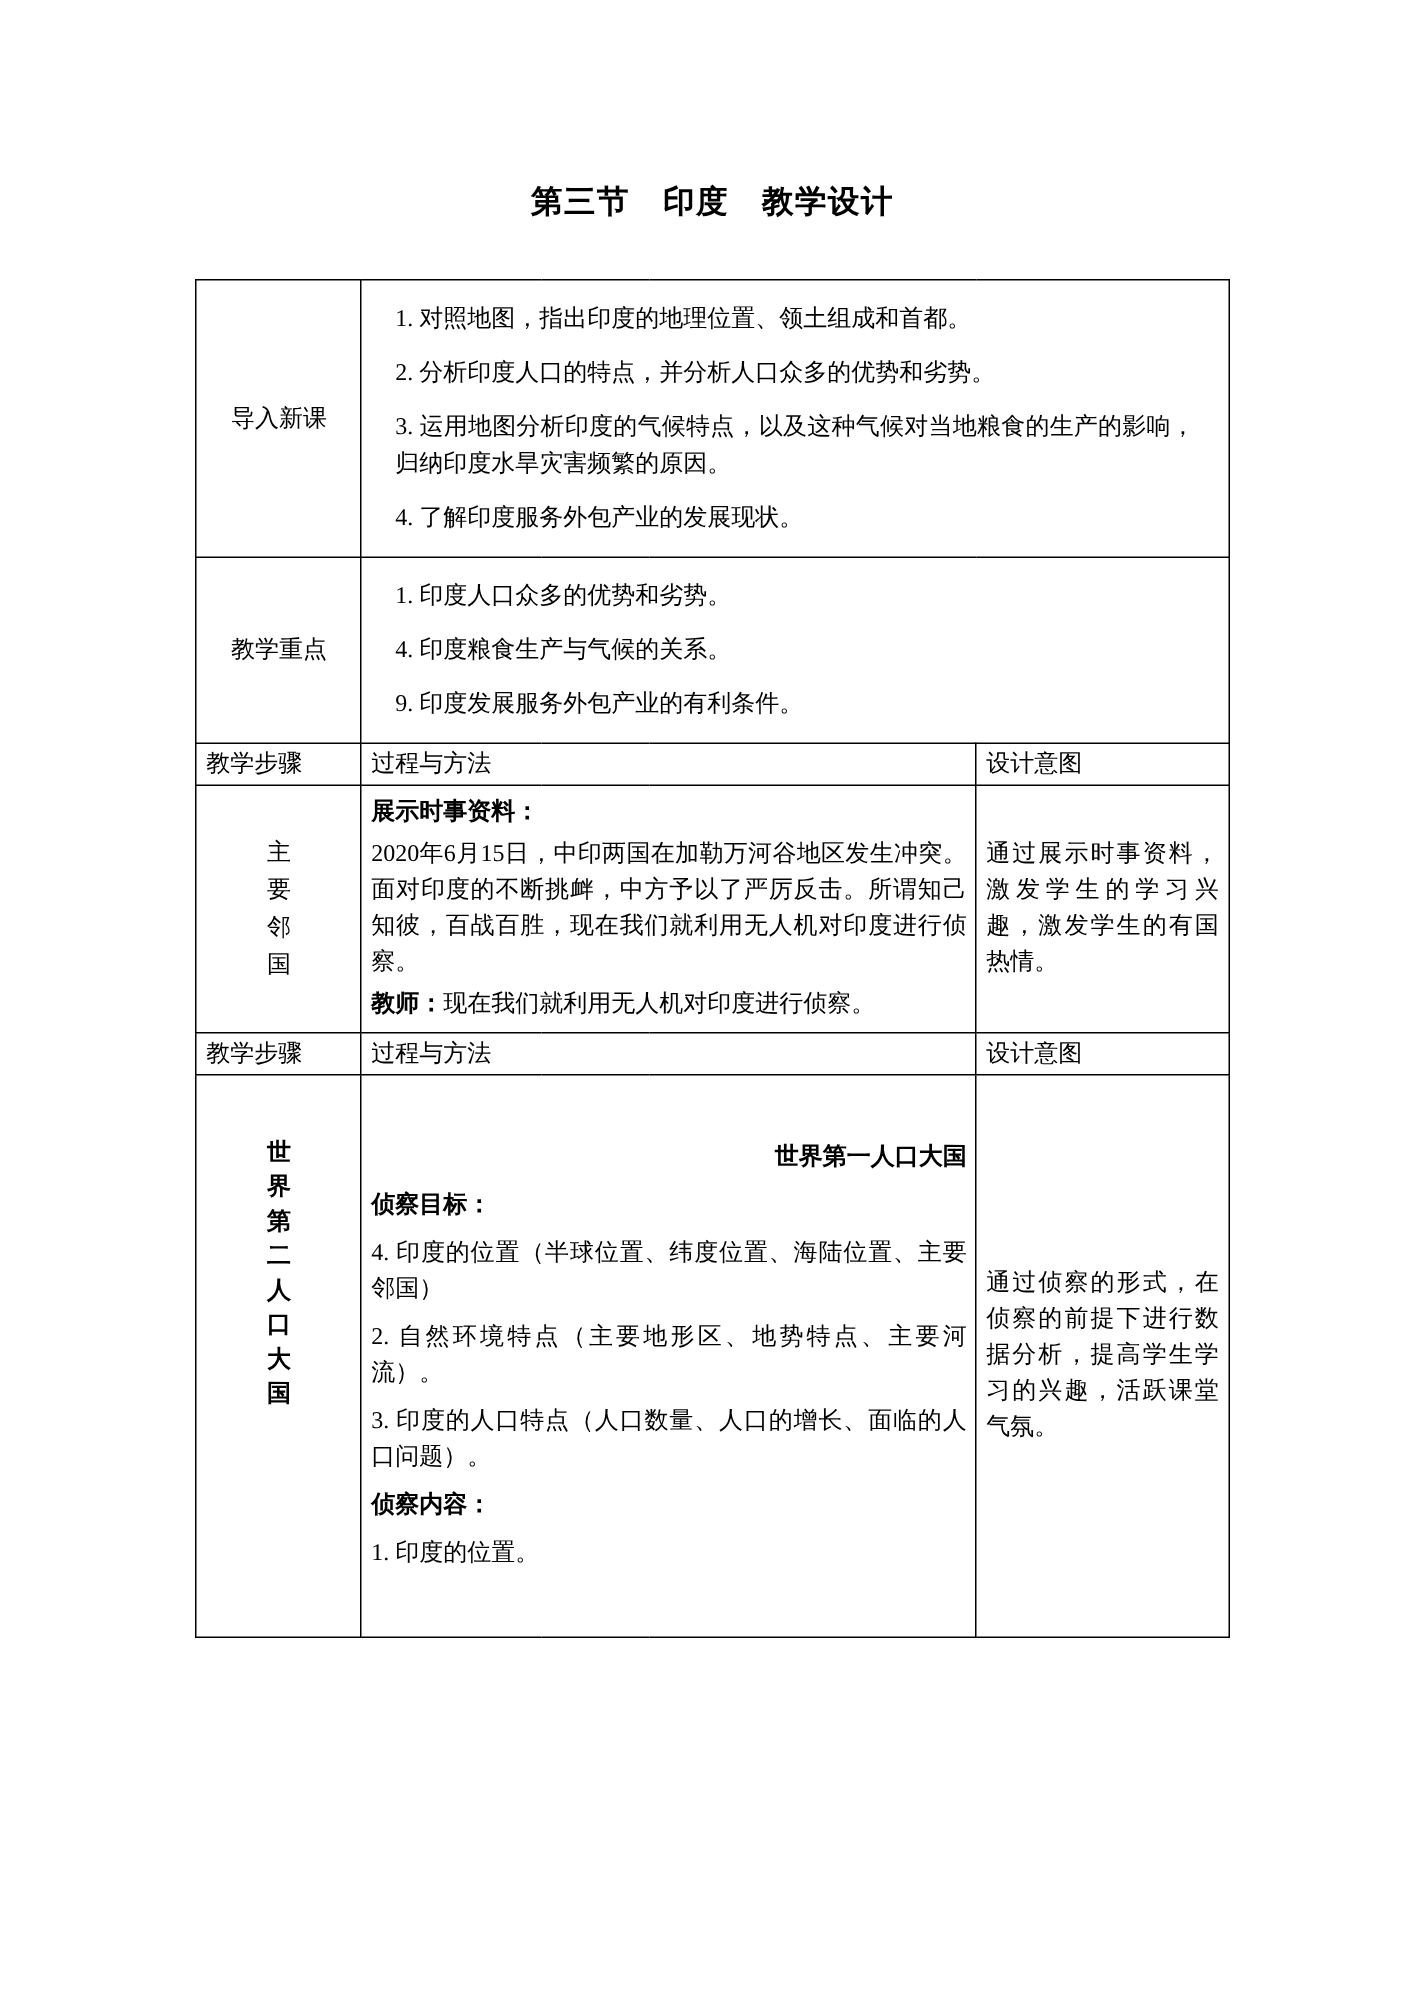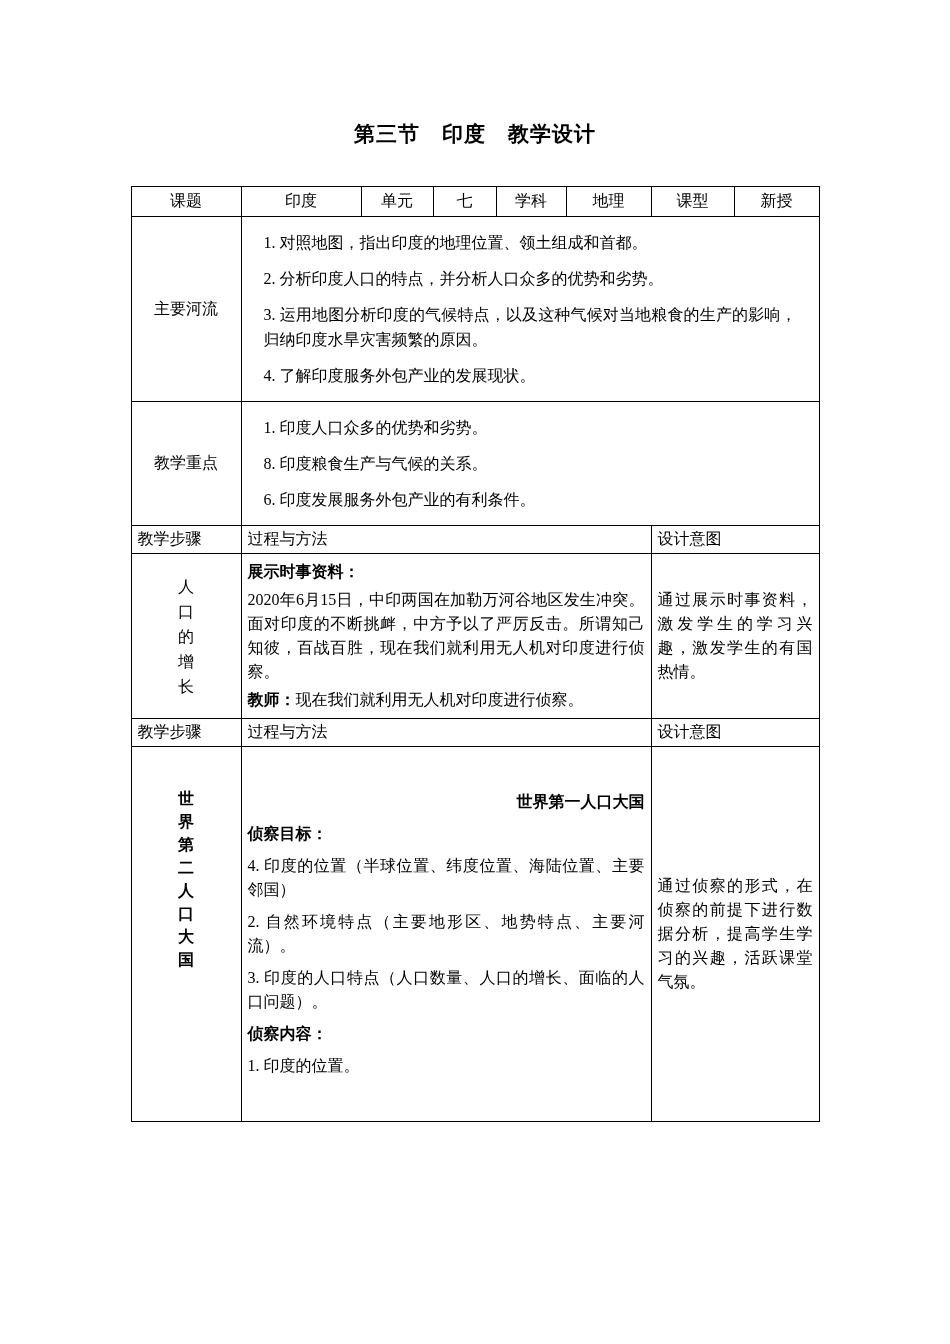--- a/index.html
+++ b/index.html
@@ -89,59 +89,49 @@
       <col style="width:120px">
       <col style="width:72px">
       <col style="width:63px">
       <col style="width:70px">
       <col style="width:85px">
       <col style="width:83px">
       <col style="width:85px">
     </colgroup>
     <tbody>
 
-      <tr class="info-row">
-        <td>课题</td>
-        <td>印度</td>
-        <td>单元</td>
-        <td>七</td>
-        <td>学科</td>
-        <td>地理</td>
-        <td>课型</td>
-        <td>新授</td>
-      </tr>
 
       <tr>
-        <td class="label-cell">主要河流</td>
+        <td class="label-cell">导入新课</td>
         <td colspan="7" class="content-cell spaced">
           <p>1. 对照地图，指出印度的地理位置、领土组成和首都。</p>
           <p>2. 分析印度人口的特点，并分析人口众多的优势和劣势。</p>
           <p>3. 运用地图分析印度的气候特点，以及这种气候对当地粮食的生产的影响，归纳印度水旱灾害频繁的原因。</p>
           <p>4. 了解印度服务外包产业的发展现状。</p>
         </td>
       </tr>
 
       <tr>
         <td class="label-cell">教学重点</td>
         <td colspan="7" class="content-cell spaced">
           <p>1. 印度人口众多的优势和劣势。</p>
-          <p>8. 印度粮食生产与气候的关系。</p>
-          <p>6. 印度发展服务外包产业的有利条件。</p>
+          <p>4. 印度粮食生产与气候的关系。</p>
+          <p>9. 印度发展服务外包产业的有利条件。</p>
         </td>
       </tr>
 
       <tr class="header-row">
         <td>教学步骤</td>
         <td colspan="5">过程与方法</td>
         <td colspan="2">设计意图</td>
       </tr>
 
       <tr class="intro-row">
         <td class="step-cell">
-          <span class="vertical-label">人口的增长</span>
+          <span class="vertical-label">主要邻国</span>
         </td>
         <td colspan="5" class="content-cell intro-cell">
           <p class="hei">展示时事资料：</p>
           <p>2020年6月15日，中印两国在加勒万河谷地区发生冲突。面对印度的不断挑衅，中方予以了严厉反击。所谓知己知彼，百战百胜，现在我们就利用无人机对印度进行侦察。</p>
           <p><span class="hei">教师：</span><span>现在我们就利用无人机对印度进行侦察。</span></p>
         </td>
         <td colspan="2" class="intent-cell">通过展示时事资料，激发学生的学习兴趣，激发学生的有国热情。</td>
       </tr>
 
       <tr class="header-row">

